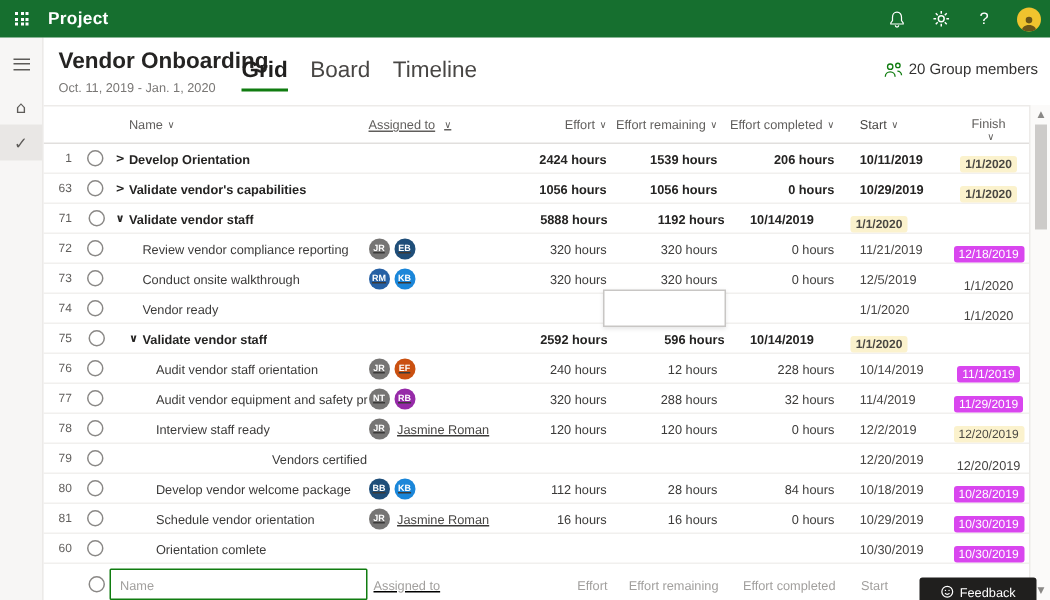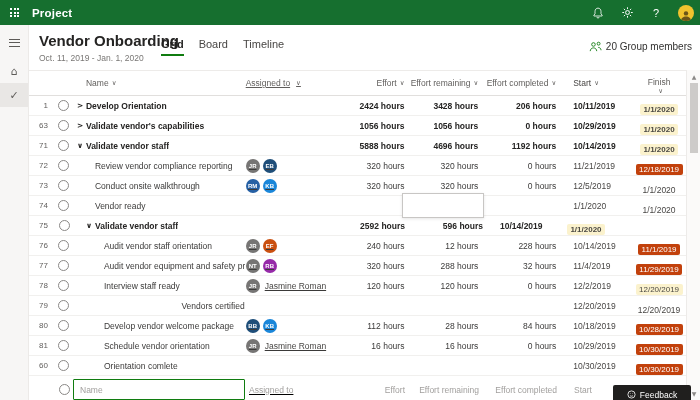--- a/index.html
+++ b/index.html
@@ -29,21 +29,21 @@
   .burger { position:relative; width:11px; height:9px; }
   .burger i { position:absolute; left:0; width:11px; height:1.4px; background:#5d5b58; }
   .burger i:nth-child(1){top:0} .burger i:nth-child(2){top:3.6px} .burger i:nth-child(3){top:7.2px}
 
   
   .main { position:absolute; left:29px; top:25px; right:0; bottom:0; }
   .toolbar { position:relative; height:45px; }
   .page-title { position:absolute; left:10px; top:7px; font-size:15px; font-weight:bold; color:#252423; }
   .date-range { position:absolute; left:10px; top:28px; font-size:8.5px; color:#797775; }
   .tabs { position:absolute; left:132px; top:13px; display:flex; gap:15px; }
-  .tab { font-size:11px; color:#484644; padding-bottom:6px; position:relative; cursor:pointer; }
+  .tab { font-size:15px; color:#484644; padding-bottom:6px; position:relative; cursor:pointer; }
   .tab.active { color:#201f1e; font-weight:bold; }
   .tab.active::after { content:""; position:absolute; left:0; right:0; bottom:0; height:2px; background:#107c10; }
   .group-members { position:absolute; right:8px; top:16px; display:flex; align-items:center; gap:4px;
     font-size:10px; color:#323130; cursor:pointer; background:none; border:none; font-family:inherit; }
 
   
   .grid { position:absolute; left:0; top:45px; right:14px; bottom:0; border-top:1px solid #edebe9; background:#fff; }
   .grid-header { display:flex; align-items:center; height:25px; border-bottom:1px solid #e1dfdd; }
   .hcell { font-size:8.5px; color:#605e5c; display:flex; align-items:center; height:100%; }
   .hchev { font-size:6.5px; margin-left:3px; color:#605e5c; font-family:"DejaVu Sans",sans-serif; }
@@ -64,21 +64,21 @@
   .row.bold .c-start { color:#252423; }
   .circle { width:11px; height:11px; border:1px solid #8a8886; border-radius:50%; background:#fff; cursor:pointer; }
   .chev { display:inline-block; width:9px; font-size:7.5px; color:#252423; cursor:pointer;
     font-family:"DejaVu Sans",sans-serif; flex:none; }
   .tname { overflow:hidden; white-space:nowrap; }
   .av { width:14px; height:14px; border-radius:50%; color:#fff; font-size:6px; font-weight:bold;
     display:flex; align-items:center; justify-content:center; flex:none; }
   .aname { font-size:8.5px; color:#484644; margin-left:2px; white-space:nowrap; font-weight:normal; }
   .badge { padding:1px 3.5px; border-radius:2px; font-size:8px; white-space:nowrap; }
   .badge.warn { background:#fbf2cd; color:#4a4843; }
-  .badge.late { background:#c2410c; color:#fff; font-weight:normal; }
+  .badge.late { background:#d946ef; color:#fff; font-weight:normal; }
   .finish-plain { font-size:8.5px; color:#484644; }
   .editbox { position:absolute; left:-2px; right:-6px; top:-3px; bottom:-3px; background:#fff;
     border:1px solid #c8c6c4; box-shadow:0 1px 3px rgba(0,0,0,.10); }
 
   
   .new-row { display:flex; align-items:center; height:27px; background:#fff; }
   .name-input { width:172px; height:21px; border:1px solid #107c10; border-radius:1px; font-size:8.5px;
     padding:0 6px; color:#323130; outline:none; font-family:inherit; background:#fff; }
   .name-input::placeholder { color:#a19f9d; }
   .ph { color:#a19f9d; font-size:8.5px; font-weight:normal; }
@@ -204,21 +204,21 @@
           <div class="cell c-num">1</div>
           <div class="cell c-check">
             <span class="circle"></span>
           </div>
           <div class="cell c-name" style="padding-left: 4px;">
             <span class="chev">&gt;</span>
             <span class="tname">Develop Orientation</span>
           </div>
           <div class="cell c-assign"></div>
           <div class="cell c-effort r">2424 hours</div>
-          <div class="cell c-rem r">3428 hours</div>
+          <div class="cell c-rem r">1539 hours</div>
           <div class="cell c-comp r">206 hours</div>
           <div class="cell c-start">10/11/2019</div>
           <div class="cell c-finish r">
             <span class="badge warn">1/1/2020</span>
           </div>
         </div>
         <div class="row bold">
           <div class="cell c-num">63</div>
           <div class="cell c-check">
             <span class="circle"></span>
@@ -240,21 +240,20 @@
           <div class="cell c-num">71</div>
           <div class="cell c-check">
             <span class="circle"></span>
           </div>
           <div class="cell c-name" style="padding-left: 4px;">
             <span class="chev">∨</span>
             <span class="tname">Validate vendor staff</span>
           </div>
           <div class="cell c-assign"></div>
           <div class="cell c-effort r">5888 hours</div>
-          <div class="cell c-rem r">4696 hours</div>
           <div class="cell c-comp r">1192 hours</div>
           <div class="cell c-start">10/14/2019</div>
           <div class="cell c-finish r">
             <span class="badge warn">1/1/2020</span>
           </div>
         </div>
         <div class="row">
           <div class="cell c-num">72</div>
           <div class="cell c-check">
             <span class="circle"></span>

